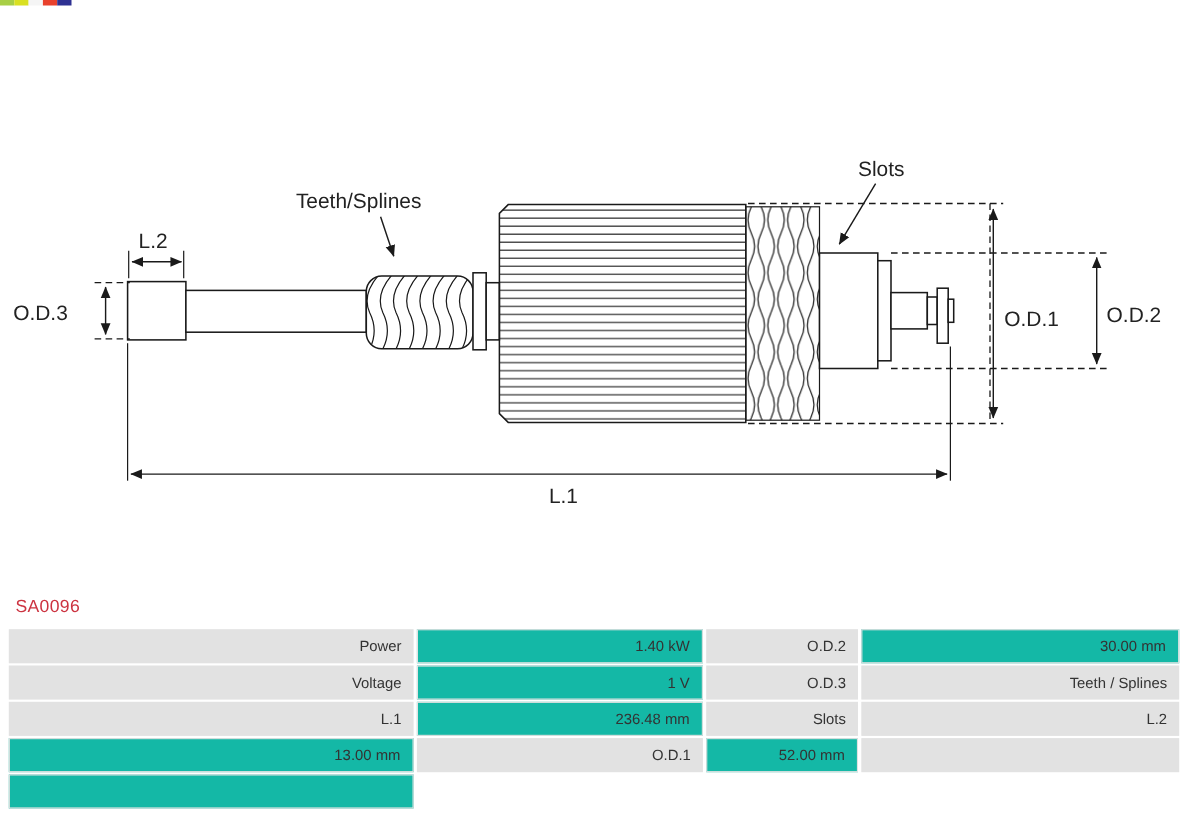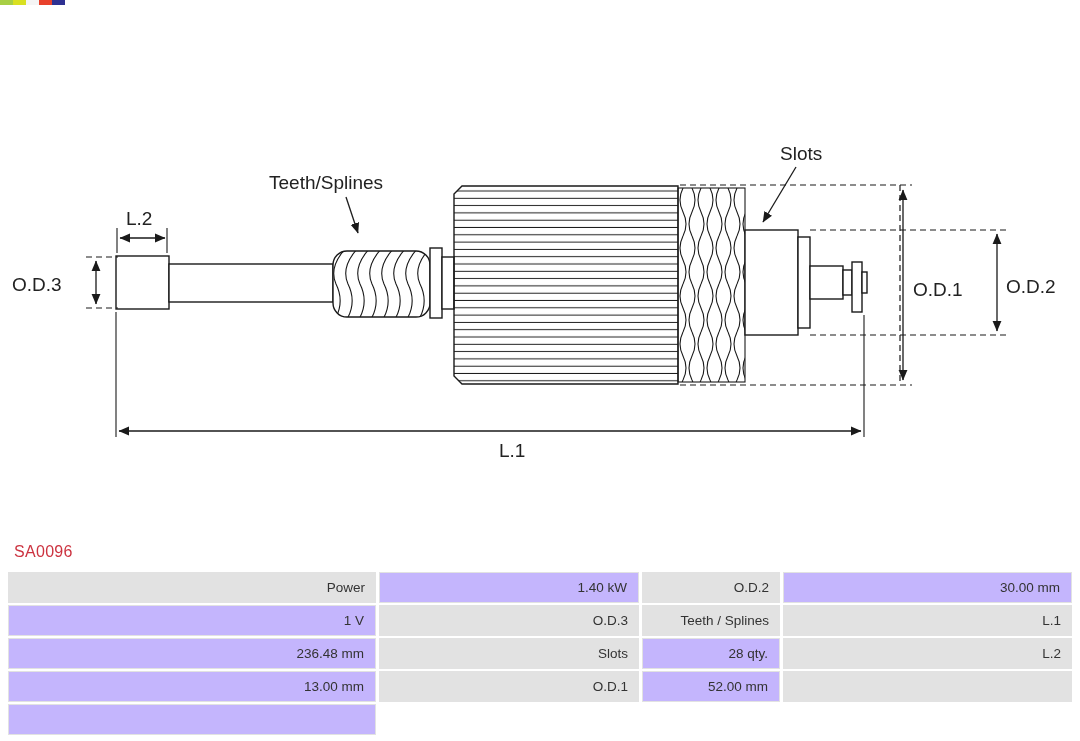--- a/index.html
+++ b/index.html
@@ -37,21 +37,21 @@
     box-sizing: border-box;
     line-height: 31px;
     text-align: right;
     padding-right: 11px;
     font-size: 13.5px;
     color: #333333;
     white-space: nowrap;
     overflow: hidden;
   }
   .cell.label { background: var(--label-bg, #e2e2e2); }
-  .cell.value { background: #c4b5fd; border: 1px solid var(--val-border, #e2e2e2); line-height: 29px; }
+  .cell.value { background: #14b8a6; border: 1px solid var(--val-border, #e2e2e2); line-height: 29px; }
 </style>
 </head>
 <body>
 
 <div class="logo-strip">
     <span style="background: rgb(168, 207, 69);"></span>
     <span style="background: rgb(217, 224, 33);"></span>
     <span style="background: rgb(245, 245, 245);"></span>
     <span style="background: rgb(232, 65, 44);"></span>
     <span style="background: rgb(46, 49, 146);"></span>
@@ -153,29 +153,29 @@
 
 <div class="part-number">SA0096</div>
 
 <div class="spec-table">
 
   <div class="cell label">Power</div>
   <div class="cell value">1.40 kW</div>
   <div class="cell label">O.D.2</div>
   <div class="cell value">30.00 mm</div>
 
+  <div class="cell label">Voltage</div>
   <div class="cell value">1 V</div>
   <div class="cell label">O.D.3</div>
 
   <div class="cell label">Teeth / Splines</div>
   <div class="cell label">L.1</div>
   <div class="cell value">236.48 mm</div>
 
   <div class="cell label">Slots</div>
-  <div class="cell value">28 qty.</div>
   <div class="cell label">L.2</div>
   <div class="cell value">13.00 mm</div>
 
   <div class="cell label">O.D.1</div>
   <div class="cell value">52.00 mm</div>
   <div class="cell label"></div>
   <div class="cell value"></div>
 </div>
 
 </body></html>

